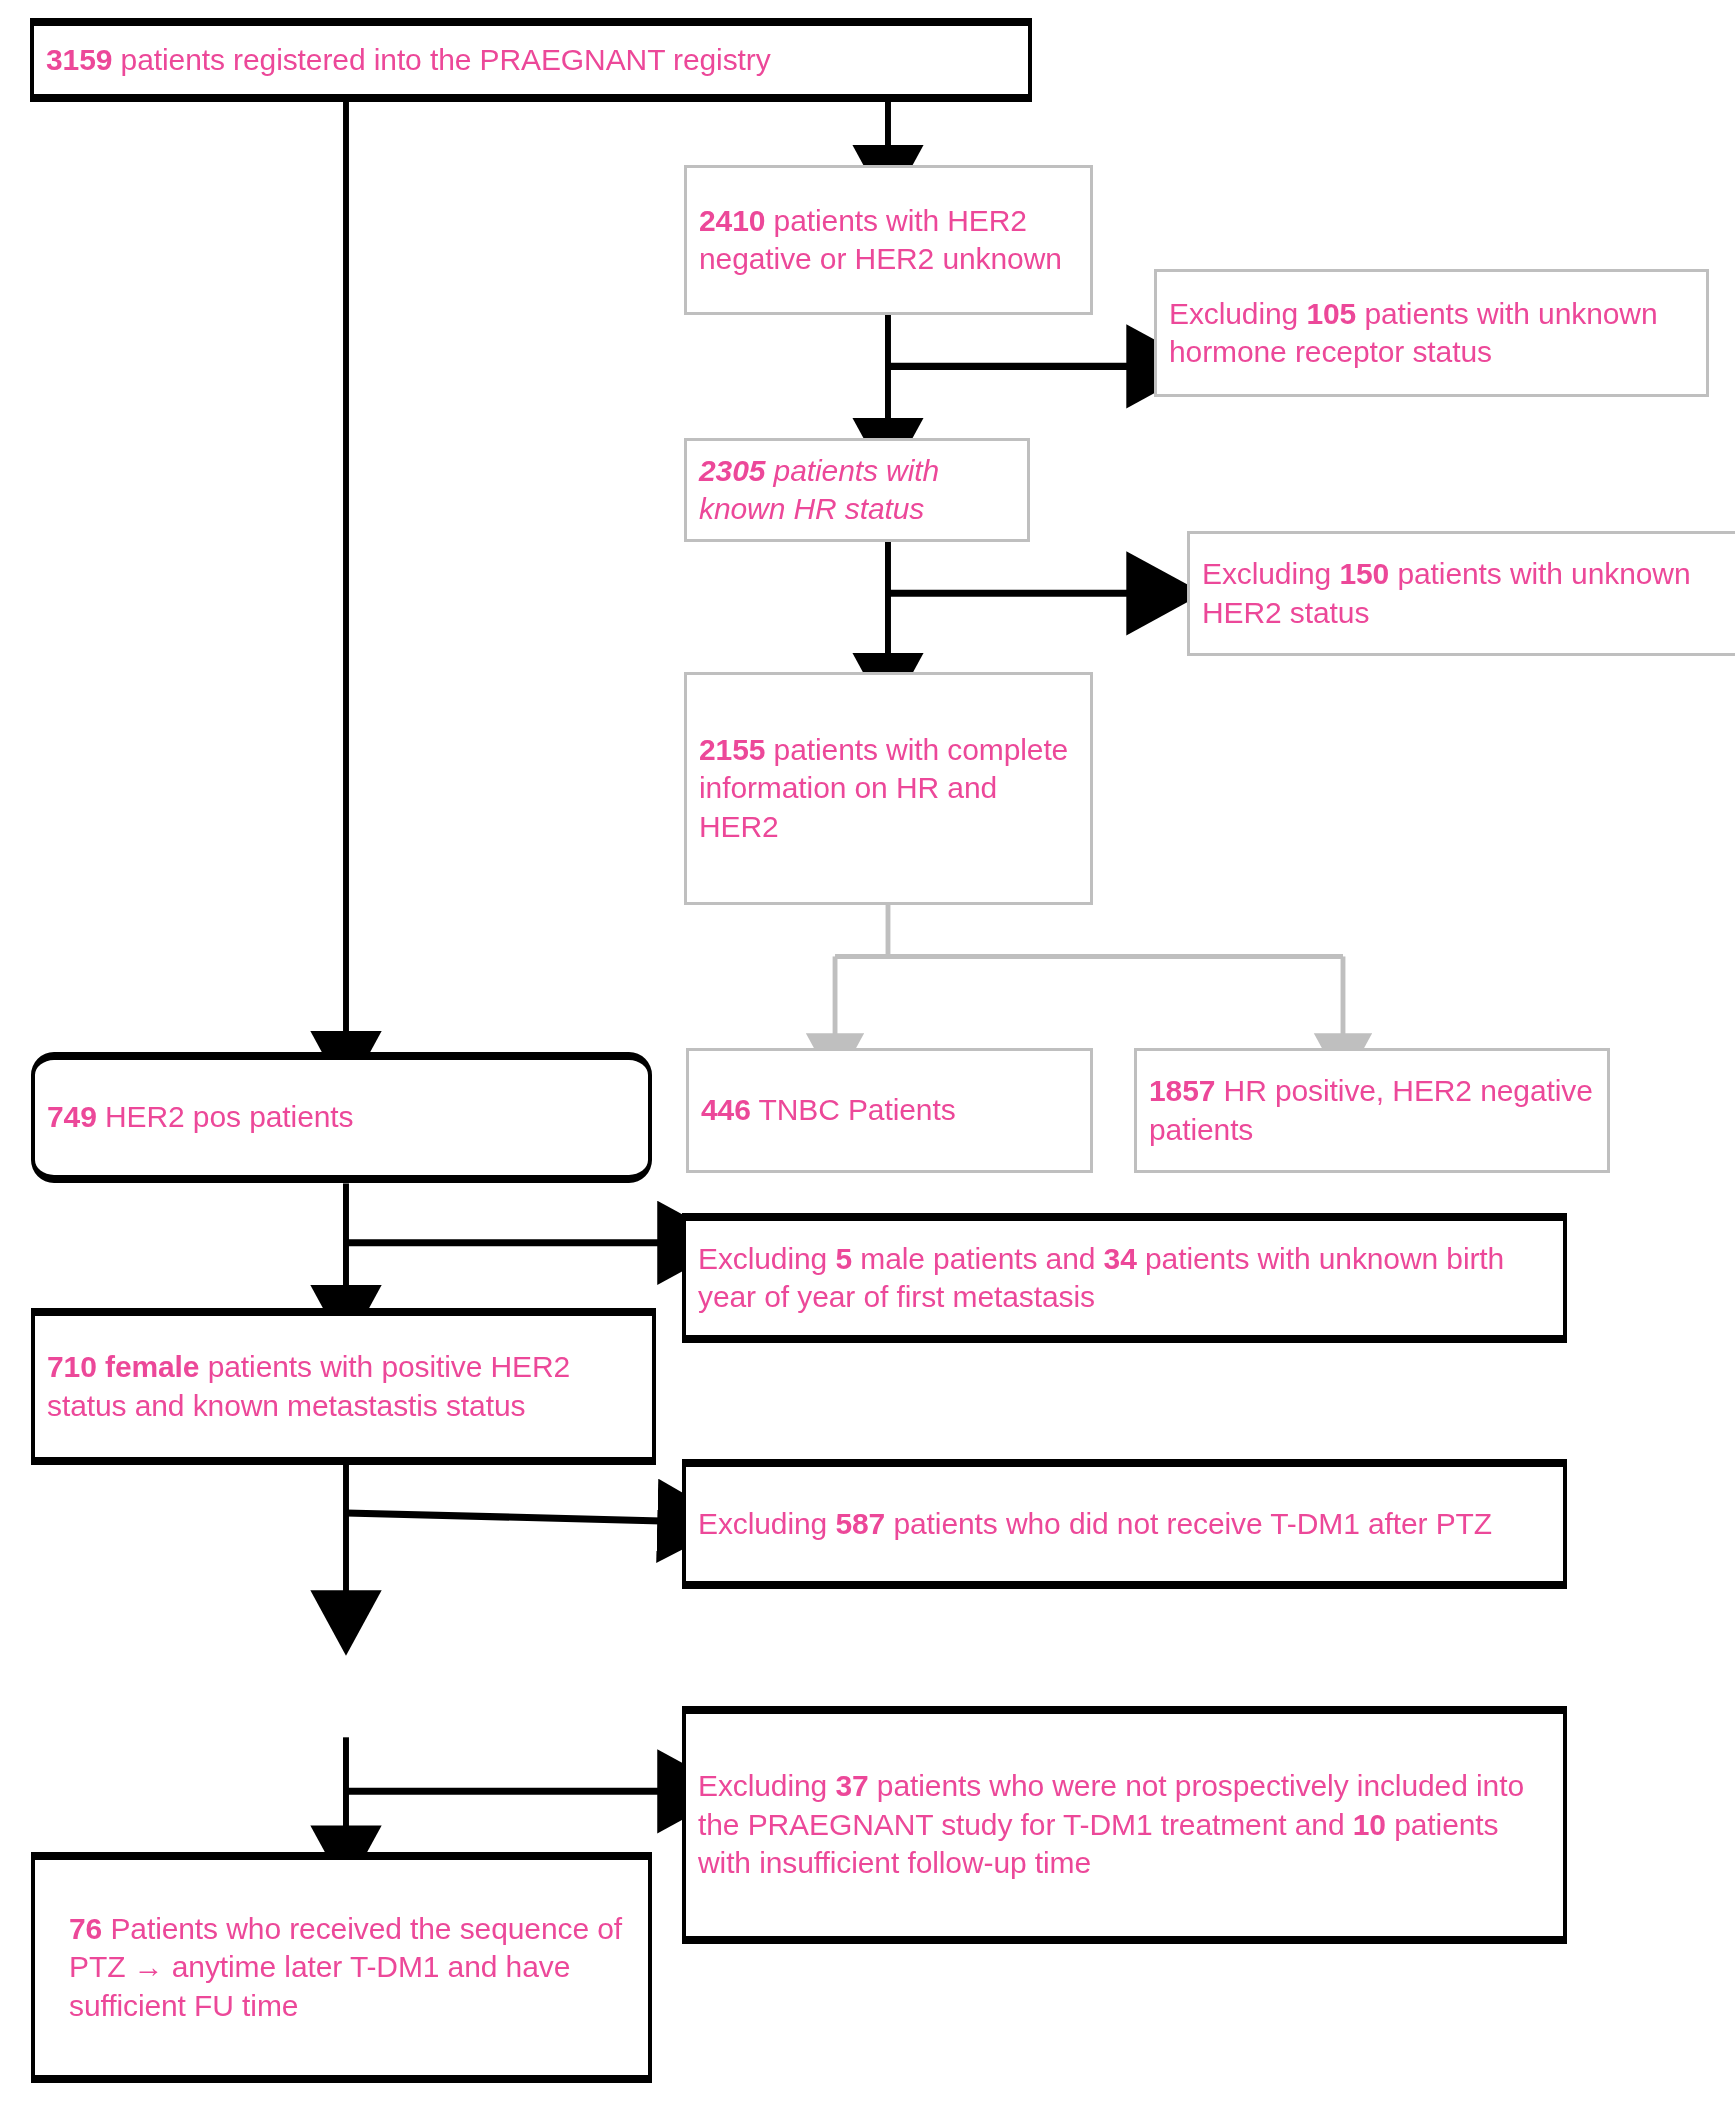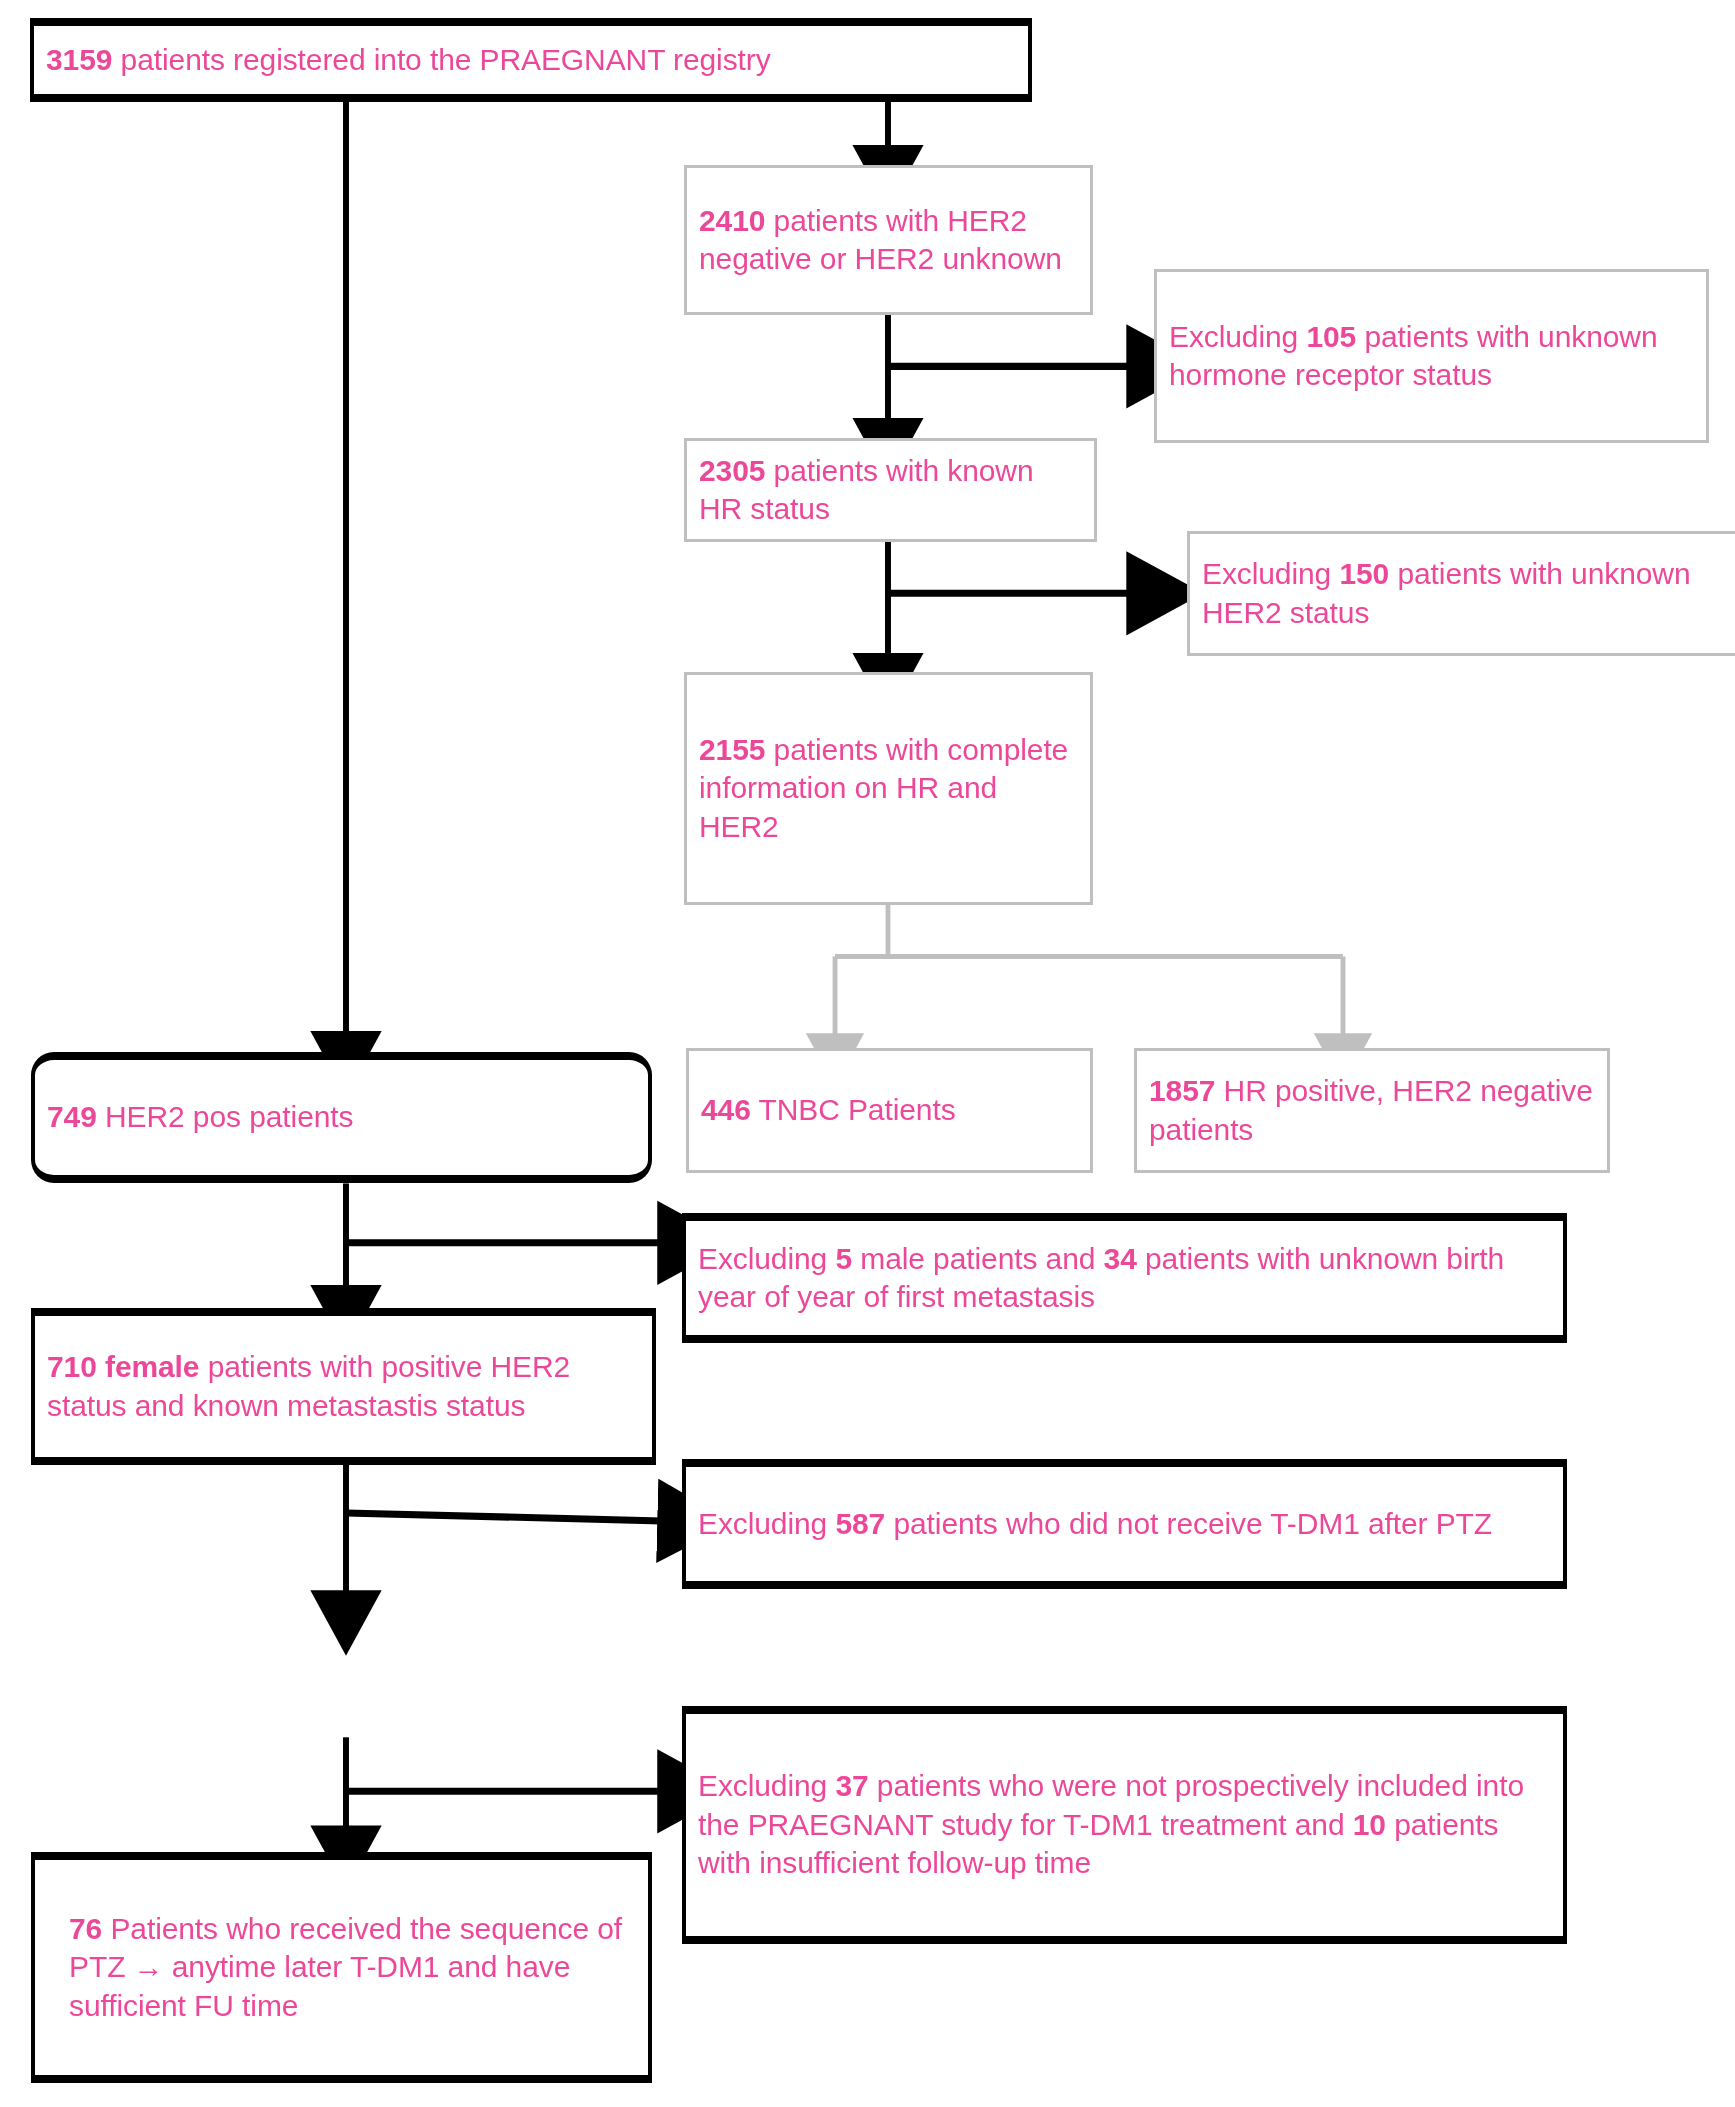--- a/index.html
+++ b/index.html
@@ -129,27 +129,27 @@
       <b>3159</b><span> patients registered into the PRAEGNANT registry</span>
     </div>
   </div>
 
   <div class="node grey" style="left:684px; top:165px; width:409px; height:150px;">
     <div class="txt">
       <b>2410</b><span> patients with HER2 negative or HER2 unknown</span>
     </div>
   </div>
 
-  <div class="node grey" style="left:1154px; top:269px; width:555px; height:174px;">
+  <div class="node grey" style="left:1154px; top:269px; width:555px; height:128px;">
     <div class="txt">
       <span>Excluding </span><b>105</b><span> patients with unknown hormone receptor status</span>
     </div>
   </div>
 
-  <div class="node grey" style="left:684px; top:438px; width:413px; height:104px;">
+  <div class="node grey" style="left:684px; top:438px; width:346px; height:104px;font-style:italic;">
     <div class="txt">
       <b>2305</b><span> patients with known HR status</span>
     </div>
   </div>
 
   <div class="node grey" style="left:1154px; top:531px; width:555px; height:125px;margin-left:33px;">
     <div class="txt">
       <span>Excluding </span><b>150</b><span> patients with unknown HER2 status</span>
     </div>
   </div>

